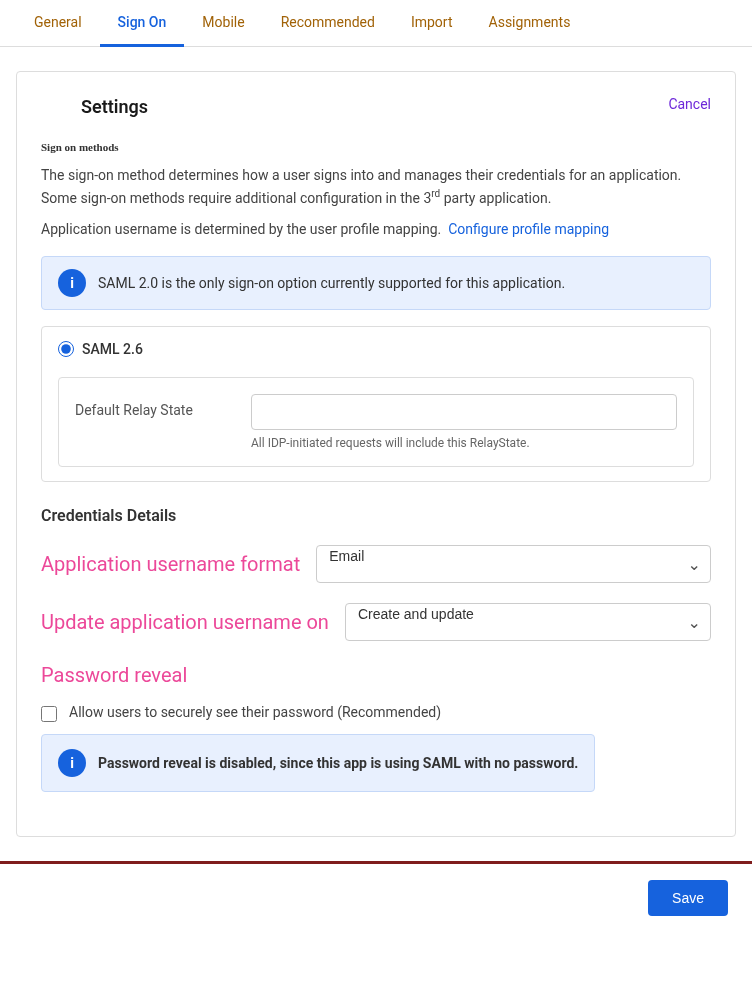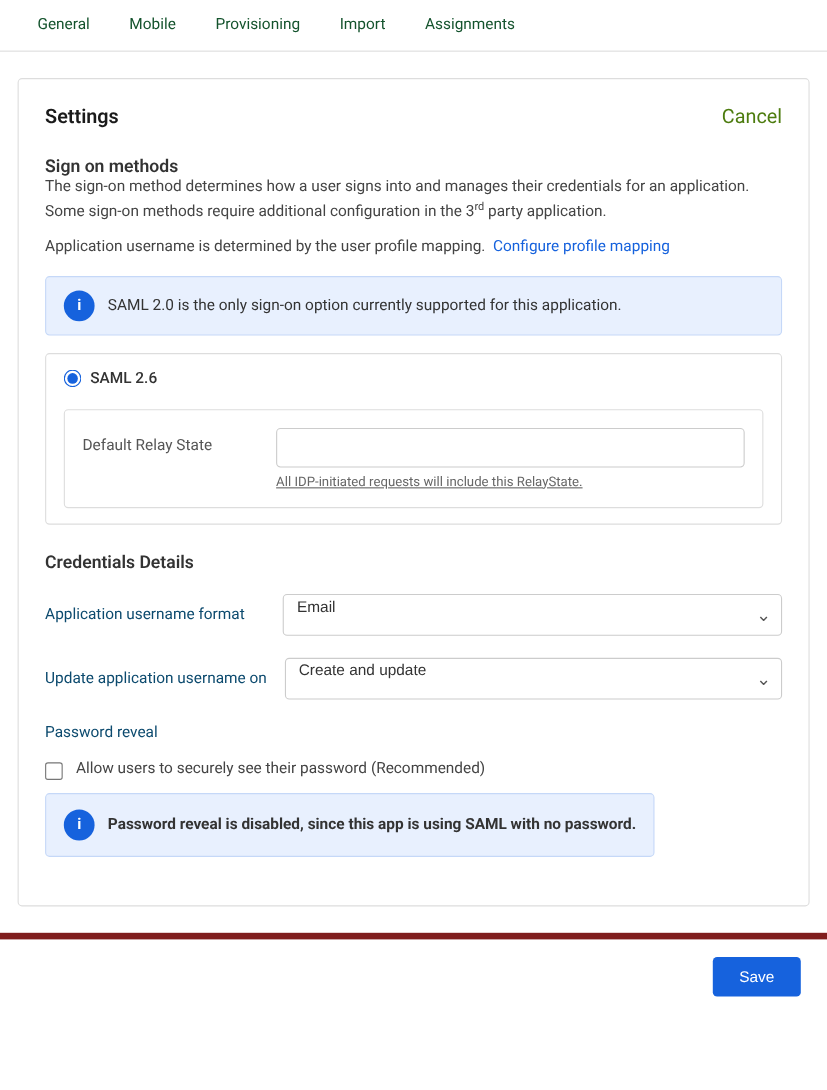--- a/index.html
+++ b/index.html
@@ -15,21 +15,21 @@
     
     .nav-tabs {
       display: flex;
       border-bottom: 1px solid #ddd;
       padding: 0 16px;
     }
     .nav-tab {
       padding: 14px 18px;
       cursor: pointer;
       font-size: 14px;
-      color: #14532d;
+      color: #a16207;
       border-bottom: 3px solid transparent;
       margin-bottom: -1px;
       white-space: nowrap;
     }
     .nav-tab.active {
       color: #1662dd;
       border-bottom: 3px solid #1662dd;
       font-weight: 500;
     }
 
@@ -43,38 +43,40 @@
       border: 1px solid #ddd;
       border-radius: 4px;
       padding: 24px;
     }
 
     .settings-card-header {
       display: flex;
       justify-content: space-between;
       align-items: flex-start;
       margin-bottom: 24px;
+      margin-left: 40px;
     }
     .settings-title {
       font-size: 18px;
       font-weight: 600;
       color: #1a1a1a;
     }
     .cancel-link {
-      color: #4d7c0f;
-      cursor: pointer;
-      font-size: 18px;
+      color: #6d28d9;
+      cursor: pointer;
+      font-size: 14px;
       text-decoration: none;
     }
 
     
     .section-title {
-      font-size: 16px;
+      font-size: 11px;
       font-weight: 600;
-      margin-bottom: 0;
+      margin-bottom: 12px;
+      font-family: Liberation Serif, serif;
     }
     .section-description {
       font-size: 14px;
       color: #444;
       line-height: 1.5;
       margin-bottom: 10px;
     }
     .section-description sup {
       font-size: 10px;
     }
@@ -161,42 +163,41 @@
       border: 1px solid #ccc;
       border-radius: 4px;
       padding: 0 10px;
       font-size: 14px;
       color: #333;
     }
     .relay-state-hint {
       font-size: 12px;
       color: #666;
       margin-top: 6px;
-      text-decoration: underline;
     }
 
     
     .credentials-section {
       margin-top: 24px;
     }
     .credentials-title {
       font-size: 16px;
       font-weight: 600;
       margin-bottom: 20px;
     }
 
     .form-row {
       display: flex;
       align-items: center;
       margin-bottom: 20px;
       gap: 16px;
     }
     .form-row-label {
-      font-size: 14px;
-      color: #0c4a6e;
+      font-size: 20px;
+      color: #ec4899;
       min-width: 200px;
     }
     .form-row-control {
       flex: 1;
     }
 
     .select-wrapper {
       position: relative;
       width: 100%;
     }
@@ -254,21 +255,21 @@
     }
     .password-info-text {
       font-size: 14px;
       color: #333;
       line-height: 1.5;
       font-weight: bold;
     }
 
     
     .page-footer {
-      border-top: 6px solid #7f1d1d;
+      border-top: 3px solid #7f1d1d;
       padding: 16px 24px;
       display: flex;
       justify-content: flex-end;
       margin-top: 0;
     }
     .save-button {
       background: #1662dd;
       color: #fff;
       border: none;
       border-radius: 4px;
@@ -276,22 +277,23 @@
       font-size: 14px;
       font-weight: 500;
       cursor: pointer;
     }
   </style>
 </head>
 <body>
 
 <nav class="nav-tabs">
   <div class="nav-tab">General</div>
+  <div class="nav-tab active">Sign On</div>
   <div class="nav-tab">Mobile</div>
-  <div class="nav-tab">Provisioning</div>
+  <div class="nav-tab">Recommended</div>
   <div class="nav-tab">Import</div>
   <div class="nav-tab">Assignments</div>
 </nav>
 
 <div class="main-content">
   <div class="settings-card">
 
     <div class="settings-card-header">
       <h2 class="settings-title">Settings</h2>
       <a class="cancel-link">Cancel</a>

